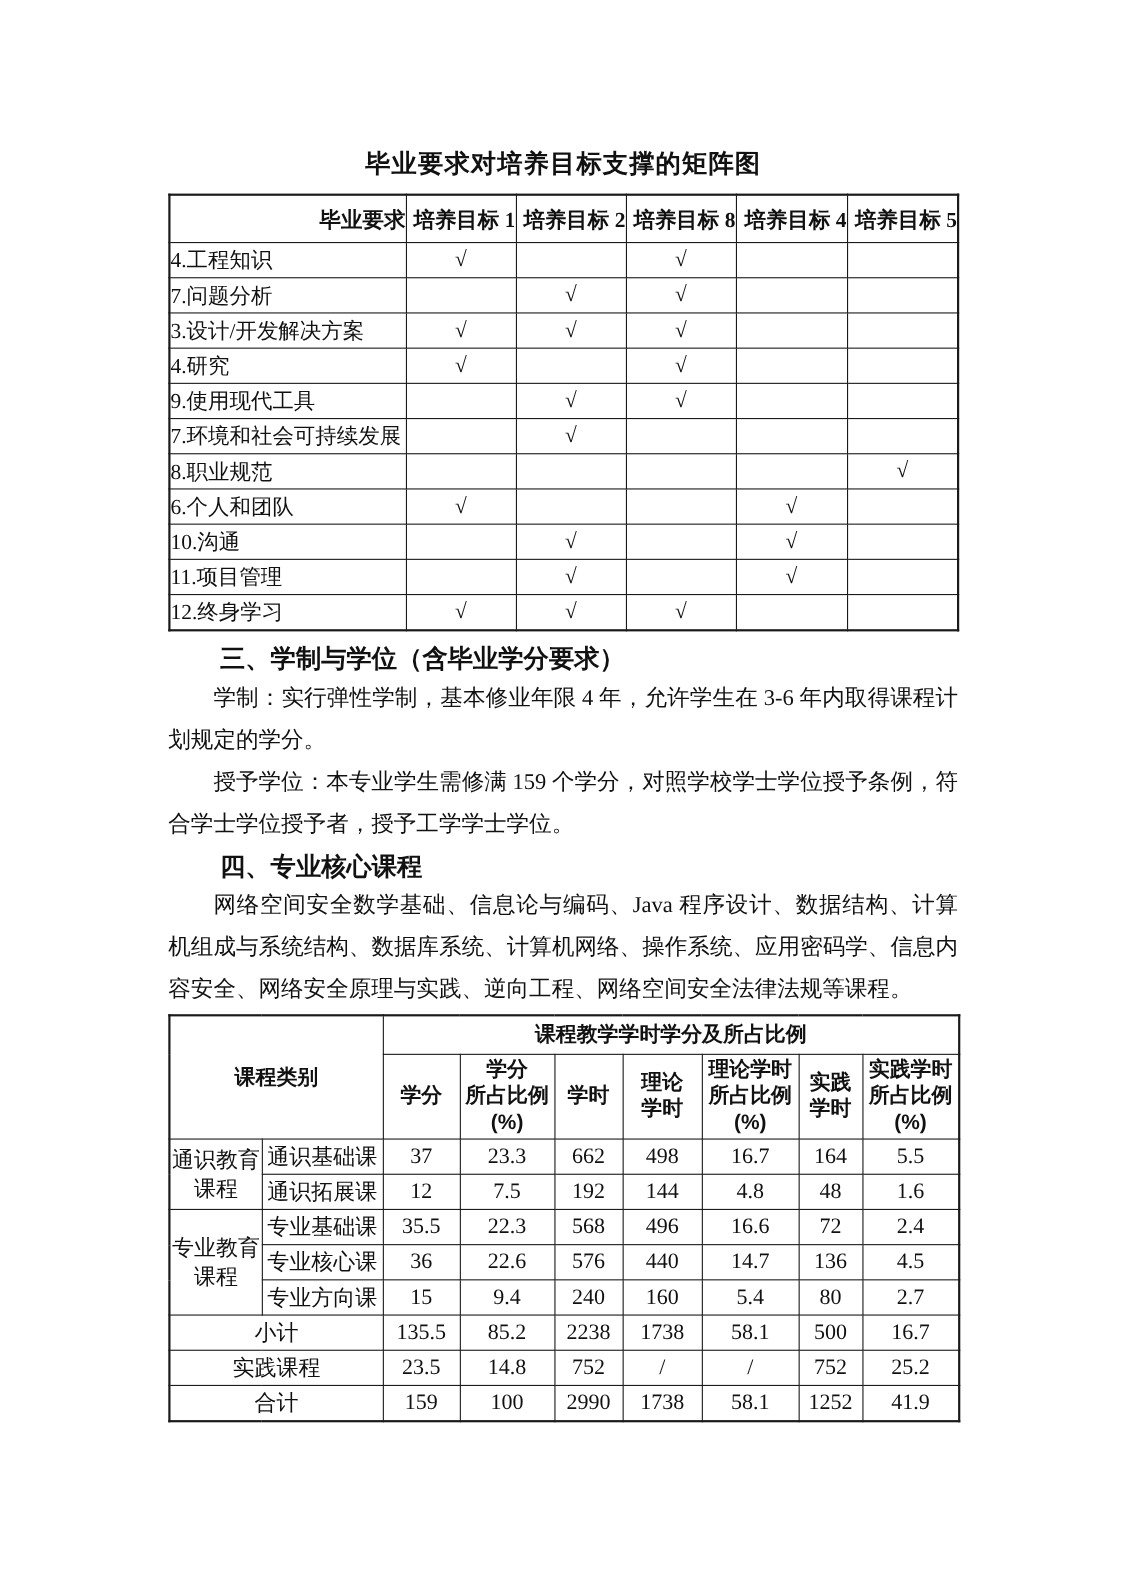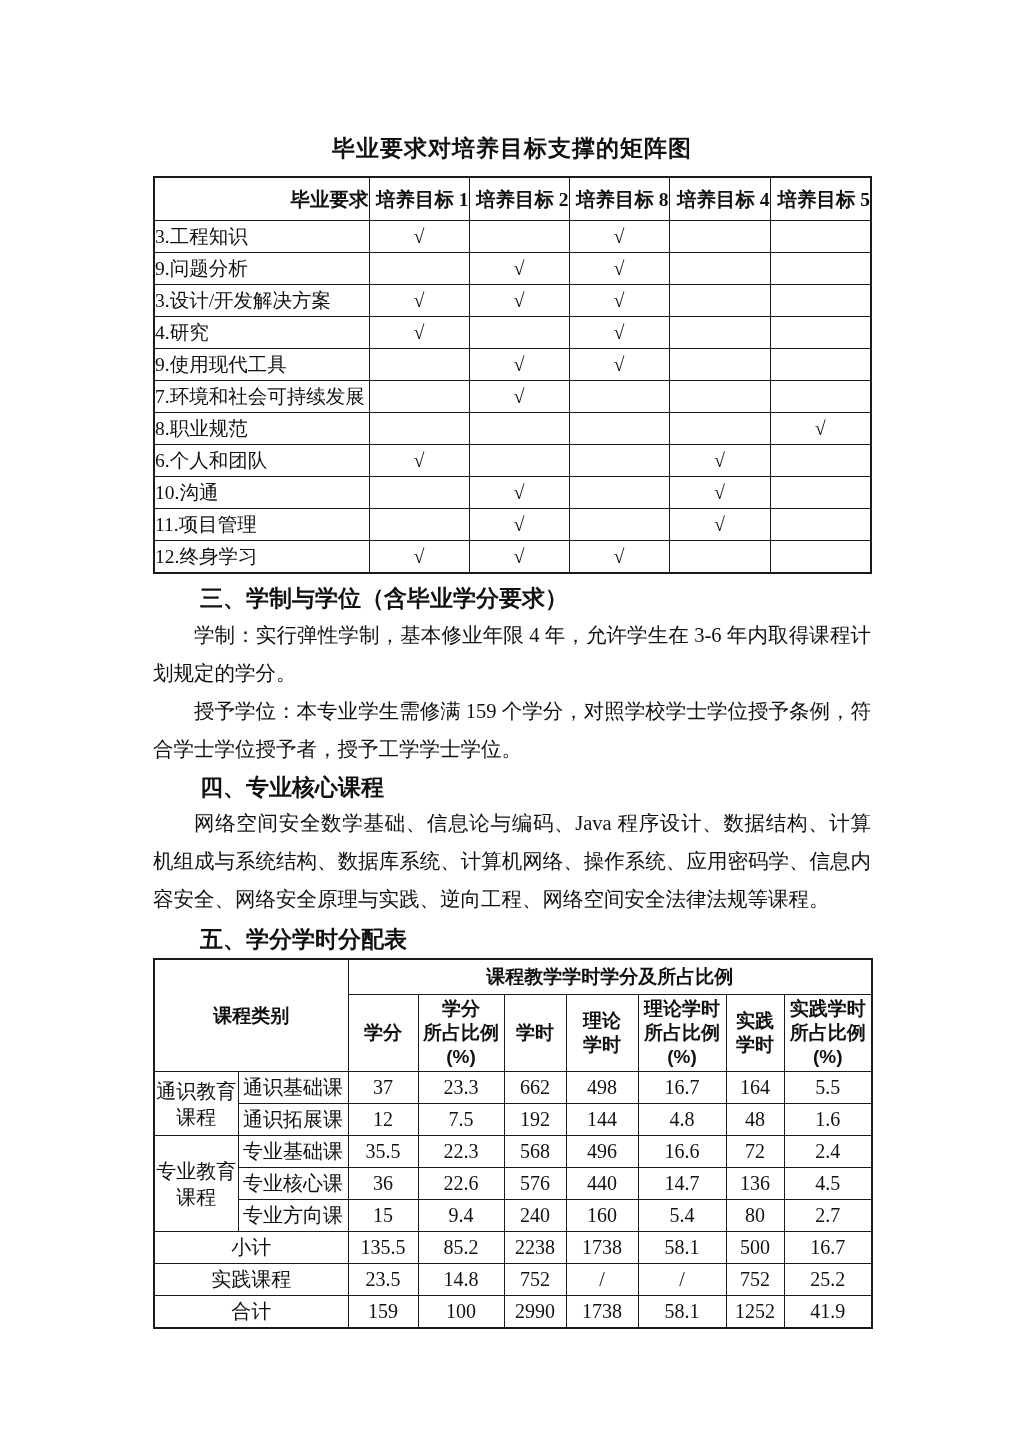--- a/index.html
+++ b/index.html
@@ -127,29 +127,29 @@
       <tbody>
           <tr>
         <th>毕业要求</th>
         <th>培养目标 1</th>
         <th>培养目标 2</th>
         <th>培养目标 8</th>
         <th>培养目标 4</th>
         <th>培养目标 5</th>
       </tr>
       <tr>
-        <td class="m-label">3.工程知识</td>
-        <td class="m-check">√</td>
-        <td class="m-check"></td>
-        <td class="m-check">√</td>
-        <td class="m-check"></td>
-        <td class="m-check"></td>
-      </tr>
-      <tr>
-        <td class="m-label">9.问题分析</td>
+        <td class="m-label">4.工程知识</td>
+        <td class="m-check">√</td>
+        <td class="m-check"></td>
+        <td class="m-check">√</td>
+        <td class="m-check"></td>
+        <td class="m-check"></td>
+      </tr>
+      <tr>
+        <td class="m-label">7.问题分析</td>
         <td class="m-check"></td>
         <td class="m-check">√</td>
         <td class="m-check">√</td>
         <td class="m-check"></td>
         <td class="m-check"></td>
       </tr>
       <tr>
         <td class="m-label">3.设计/开发解决方案</td>
         <td class="m-check">√</td>
         <td class="m-check">√</td>
@@ -224,21 +224,20 @@
     </tbody>
       </table>
 
     <div class="sec-heading">三、学制与学位（含毕业学分要求）</div>
     <p class="body-para">学制：实行弹性学制，基本修业年限 4 年，允许学生在 3-6 年内取得课程计划规定的学分。</p>
     <p class="body-para">授予学位：本专业学生需修满 159 个学分，对照学校学士学位授予条例，符合学士学位授予者，授予工学学士学位。</p>
 
     <div class="sec-heading h4">四、专业核心课程</div>
     <p class="body-para">网络空间安全数学基础、信息论与编码、Java 程序设计、数据结构、计算机组成与系统结构、数据库系统、计算机网络、操作系统、应用密码学、信息内容安全、网络安全原理与实践、逆向工程、网络空间安全法律法规等课程。</p>
 
-    <div class="sec-heading h5">五、学分学时分配表</div>
 
     <table class="credit">
       <colgroup>
         <col style="width:84px">
           <col style="width:110px">
           <col style="width:70px">
         <col style="width:86px">
           <col style="width:62px">
           <col style="width:72px">
         <col style="width:88px">

